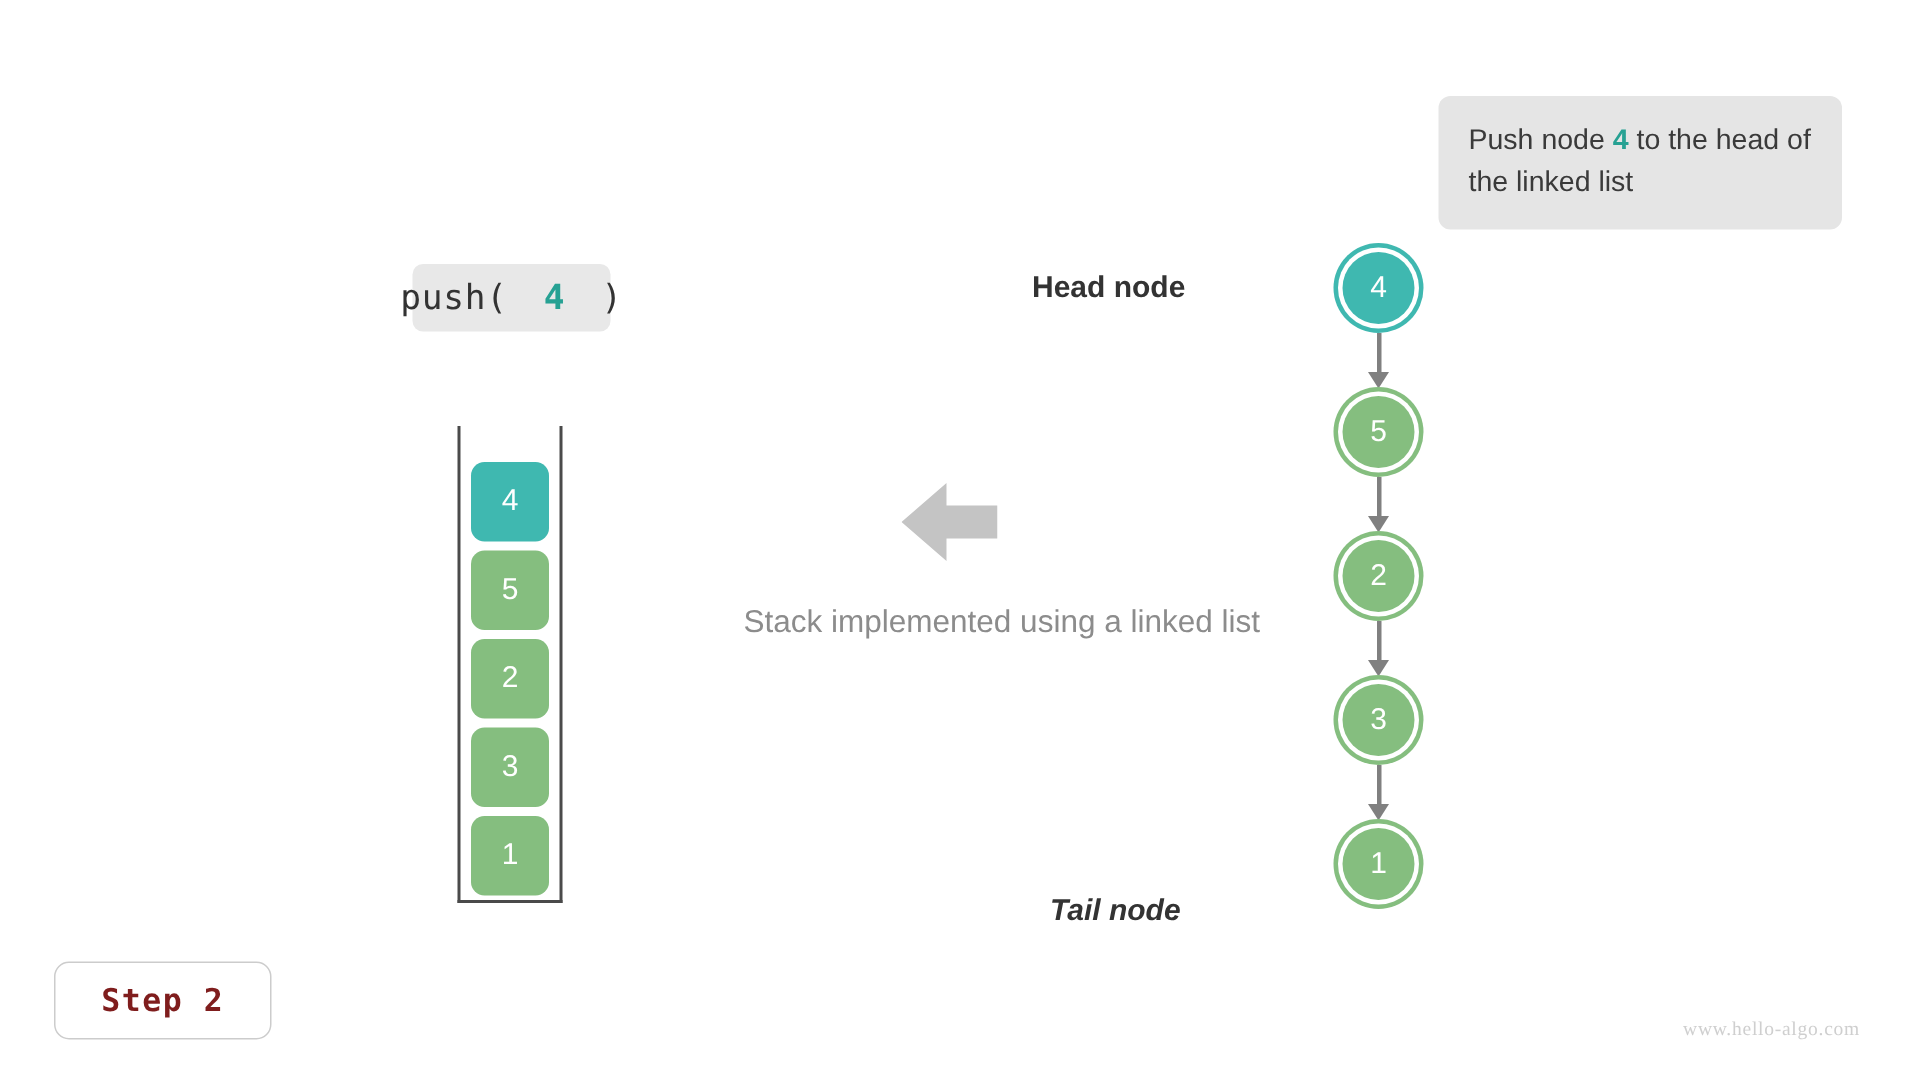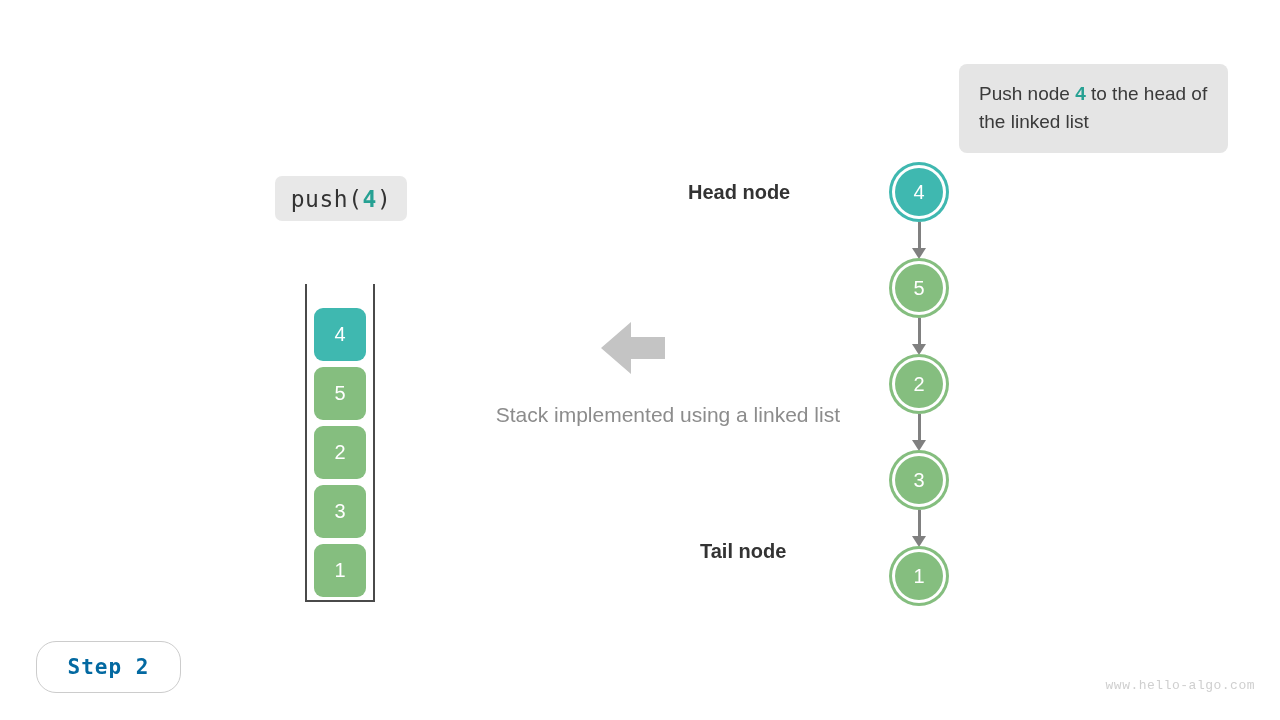--- a/index.html
+++ b/index.html
@@ -50,20 +50,21 @@
     box-sizing: border-box;
     background: #e8e8e8;
     border-radius: 7px;
     display: flex;
     align-items: center;
     justify-content: center;
     font-family: "DejaVu Sans Mono", monospace;
     font-size: 23px;
     color: #333333;
     letter-spacing: 0.5px;
+    gap: 24px;
   }
   .push-pill .val {
     color: #26a193;
     font-weight: bold;
   }
 
   
   .stack-frame {
     position: absolute;
     left: 305px;
@@ -157,38 +158,38 @@
 
   
   .step-badge {
     position: absolute;
     left: 36px;
     top: 641px;
     width: 145px;
     height: 52px;
     box-sizing: border-box;
     border: 1.5px solid #cccccc;
-    border-radius: 20px;
+    border-radius: 10px;
     background: #ffffff;
     display: flex;
     align-items: center;
     justify-content: center;
     font-family: "DejaVu Sans Mono", monospace;
     font-weight: bold;
     font-size: 21px;
-    color: #0369a1;
+    color: #7f1d1d;
     letter-spacing: 1px;
   }
 
   
   .watermark {
     position: absolute;
-    right: 25px;
+    right: 40px;
     top: 678px;
-    font-family: Liberation Mono, monospace;
+    font-family: Liberation Serif, serif;
     font-size: 13px;
     color: #cfcfcf;
     letter-spacing: 0.5px;
   }
 </style>
 </head>
 <body>
 
 <div class="canvas">
 
@@ -260,19 +261,19 @@
   <div class="ll-link" style="left:918px; top:510px; height:30px;"></div>
   <div class="ll-arrowhead" style="left:912px; top:536px;"></div>
 
   <div class="ll-node" style="left:889px; top:546px; background:#85be7f;">
     <div class="inner" style="background:#85be7f; box-shadow: 0 0 0 3px #ffffff;">
       <span>1</span>
     </div>
   </div>
 
   <div class="node-label" style="left:688px; top:181px; width:185px;">Head node</div>
-  <div class="node-label" style="left:700px; top:540px; width:167px;">Tail node</div>
+  <div class="node-label" style="left:700px; top:596px; width:167px;font-style:italic;">Tail node</div>
 
   <div class="step-badge">Step 2</div>
 
   <div class="watermark">www.hello-algo.com</div>
 
 </div>
 
 </body></html>

